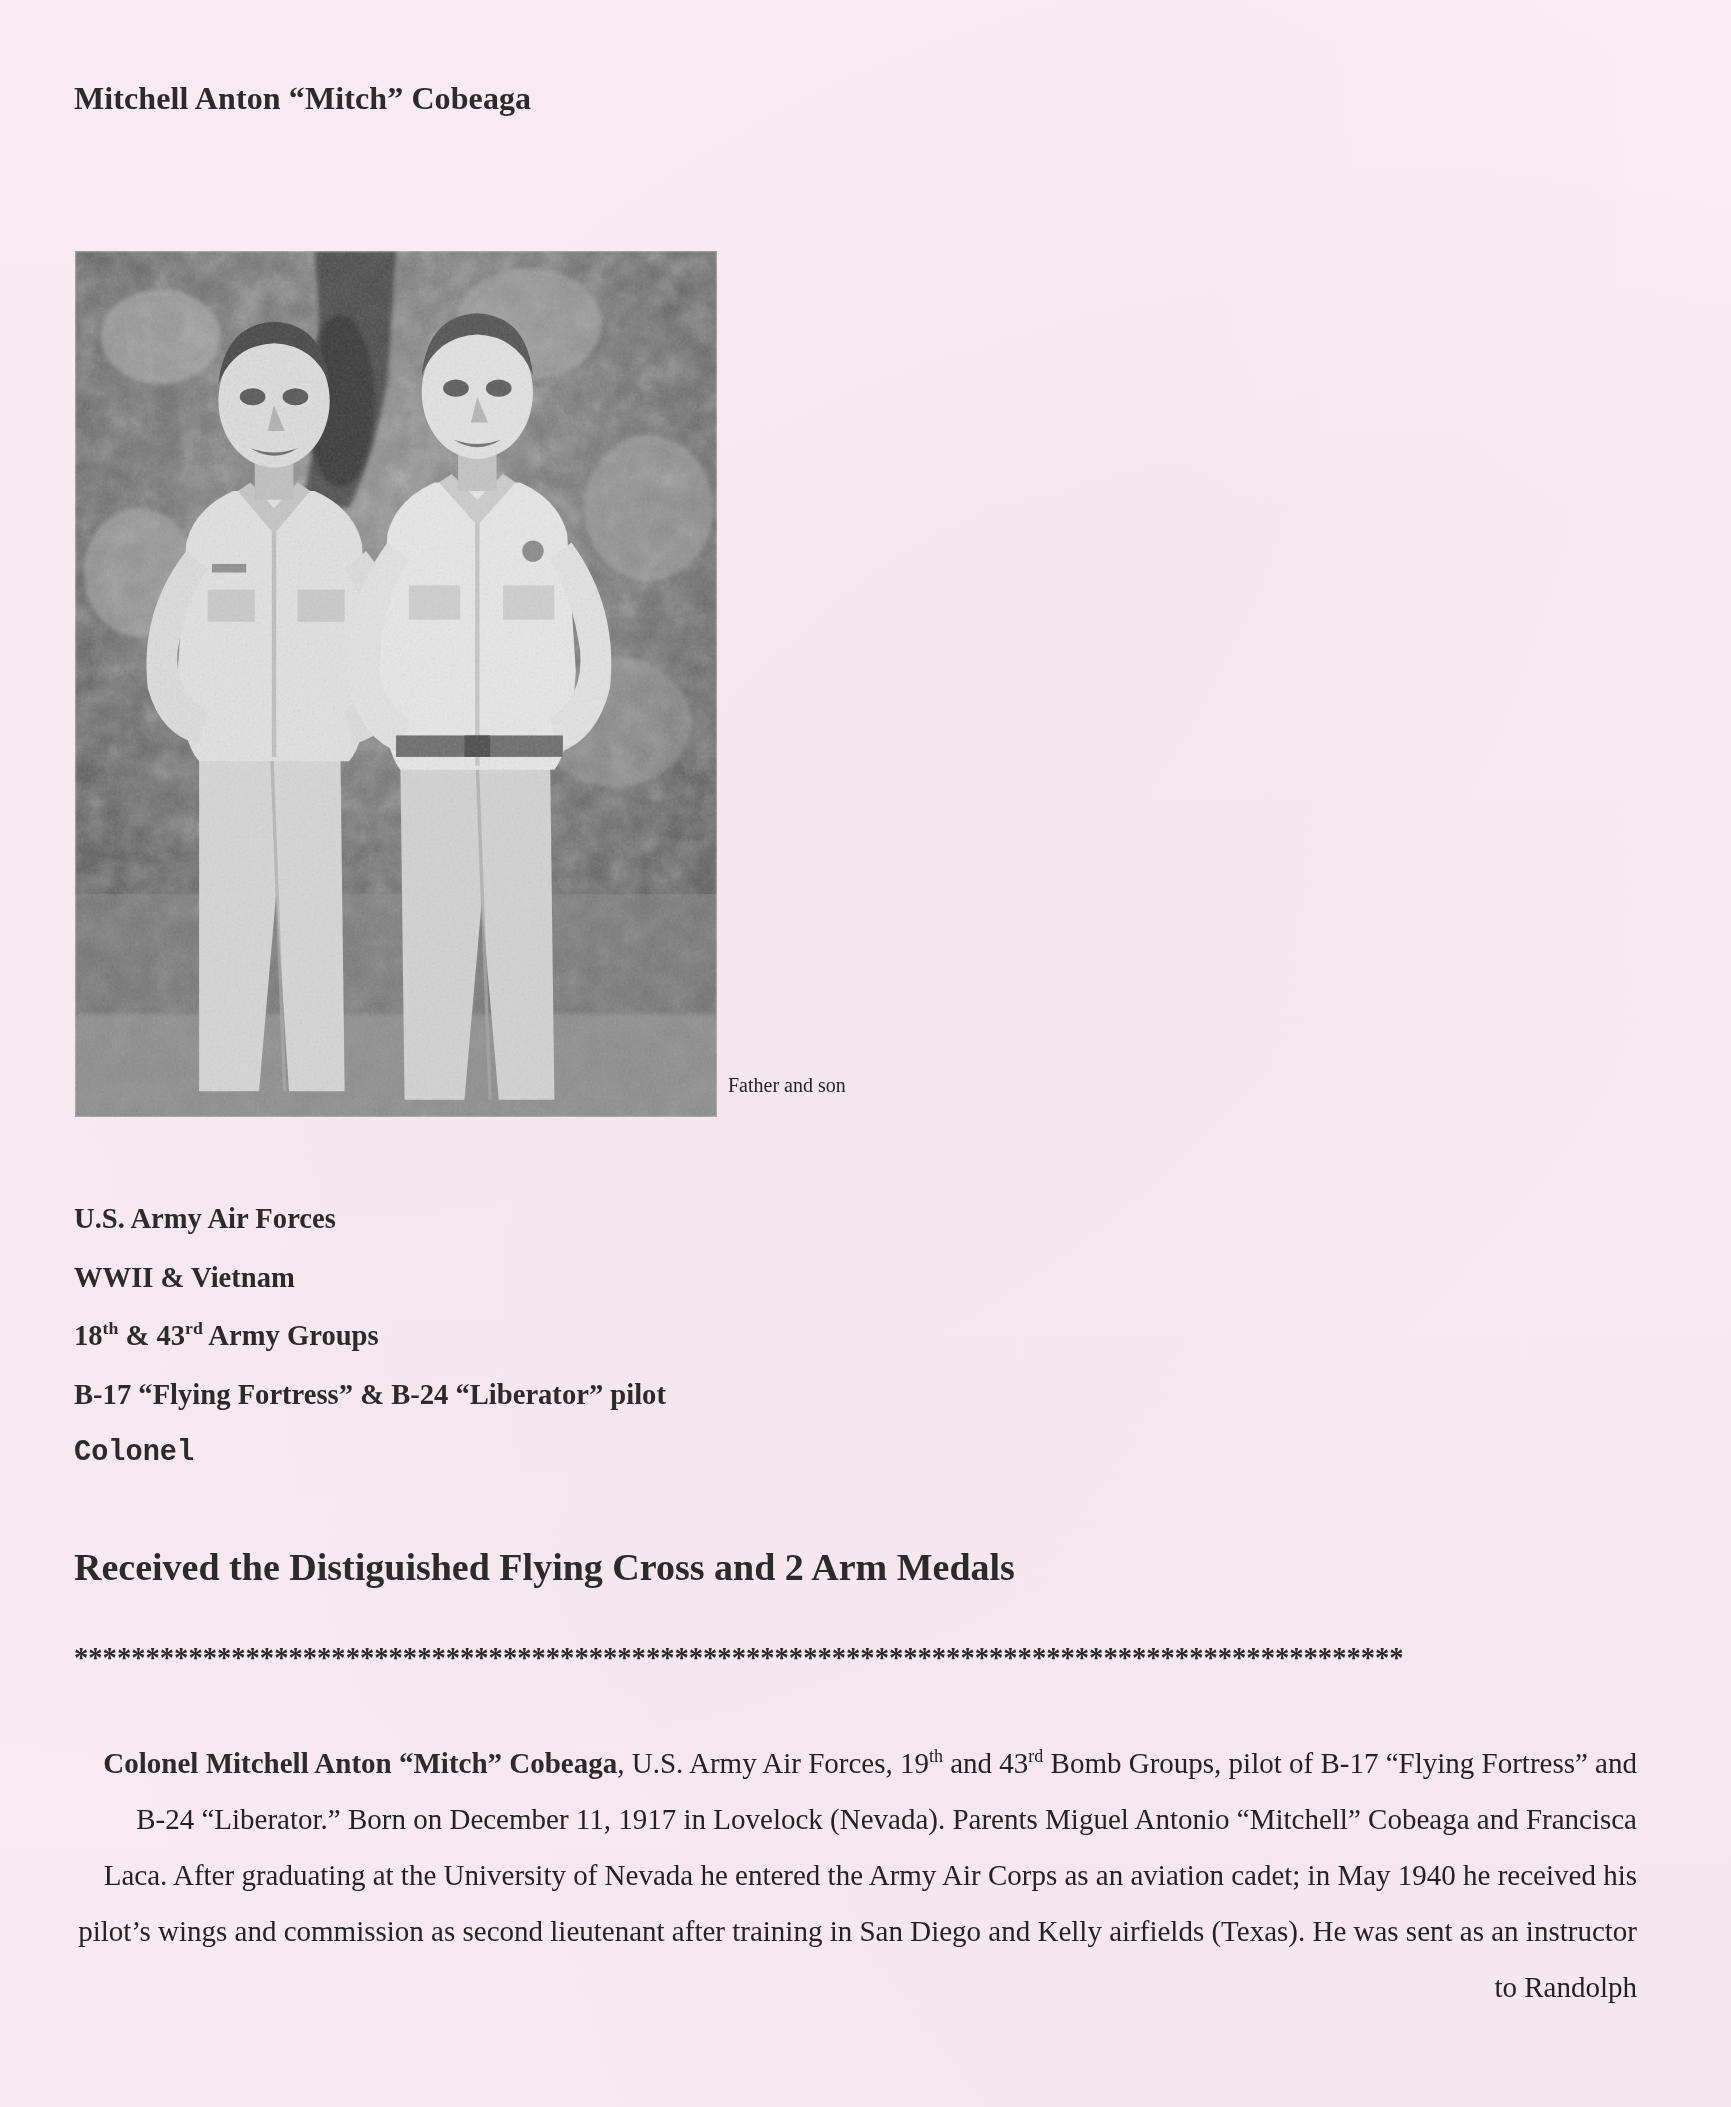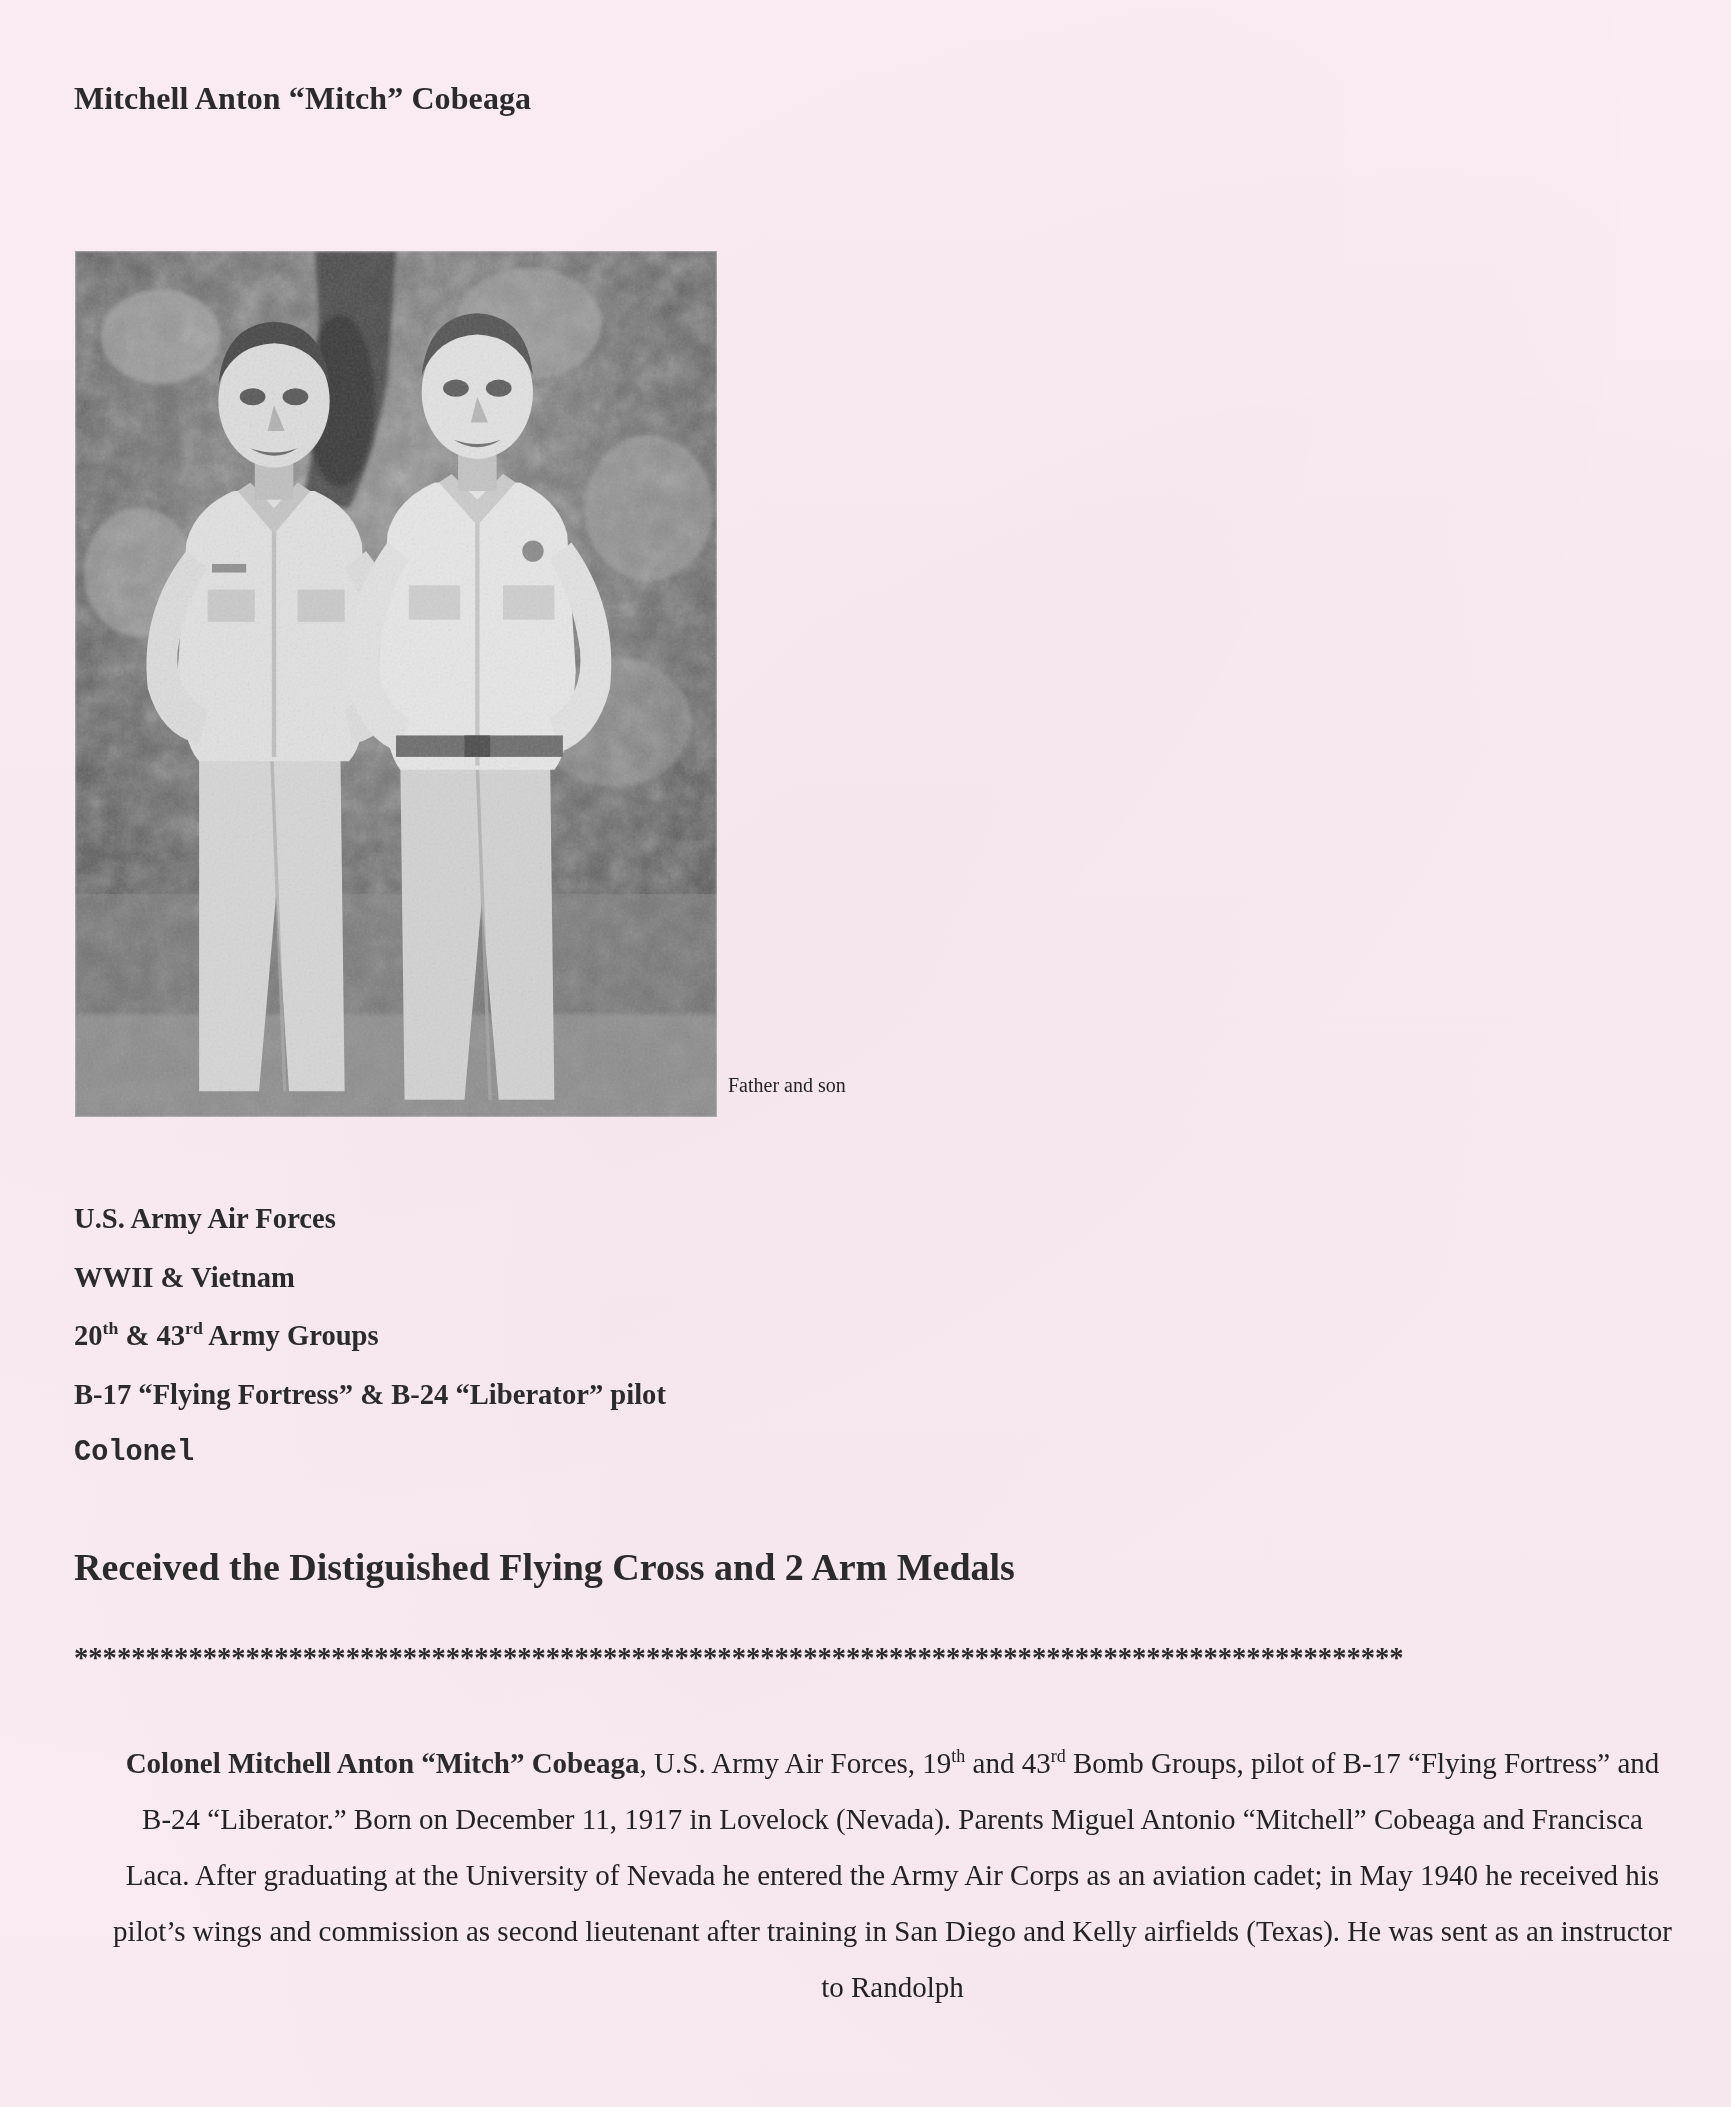--- a/index.html
+++ b/index.html
@@ -119,22 +119,21 @@
 
   
   .body-text {
     position: absolute;
     left: 74px;
     top: 1706px;
     width: 1563px;
     font-size: 29px;
     line-height: 56px;
     color: #232323;
-    text-align: center;
-    margin-left: 37px;
+    text-align: right;
   }
   .body-text b { font-weight: bold; color: #2b2b2b; }
 </style>
 </head>
 <body>
 
 <div class="page">
   <div class="paper-grain"></div>
 
   <h1 class="doc-title">Mitchell Anton “Mitch” Cobeaga</h1>
@@ -245,21 +244,21 @@
       <rect x="0" y="0" width="300" height="404" filter="url(#grain)" opacity=".55"></rect>
       <rect x="0" y="0" width="300" height="404" fill="none" stroke="#ffffff" stroke-width="1.2" opacity=".25"></rect>
     </svg>
   </div>
 
   <div class="photo-caption">Father and son</div>
 
   <div class="facts">
     <div class="line">U.S. Army Air Forces</div>
     <div class="line">WWII &amp; Vietnam</div>
-    <div class="line"><span>20</span><sup>th</sup><span> &amp; 43</span><sup>rd</sup><span> Army Groups</span></div>
+    <div class="line"><span>18</span><sup>th</sup><span> &amp; 43</span><sup>rd</sup><span> Army Groups</span></div>
     <div class="line">B-17 “Flying Fortress” &amp; B-24 “Liberator” pilot</div>
     <div class="line">Colonel</div>
   </div>
 
   <div class="medals">Received the Distiguished Flying Cross and 2 Arm Medals</div>
 
   <div class="star-rule">*********************************************************************************************</div>
 
   <p class="body-text">
     <b>Colonel Mitchell Anton “Mitch” Cobeaga</b><span>, U.S. Army Air Forces, 19</span><sup>th</sup><span> and 43</span><sup>rd</sup><span> Bomb Groups, pilot of B-17 “Flying Fortress” and B-24 “Liberator.” Born on December 11, 1917 in Lovelock (Nevada). Parents Miguel Antonio “Mitchell” Cobeaga and Francisca Laca. After graduating at the University of Nevada he entered the Army Air Corps as an aviation cadet; in May 1940 he received his pilot’s wings and commission as second lieutenant after training in San Diego and Kelly airfields (Texas). He was sent as an instructor to Randolph</span>

